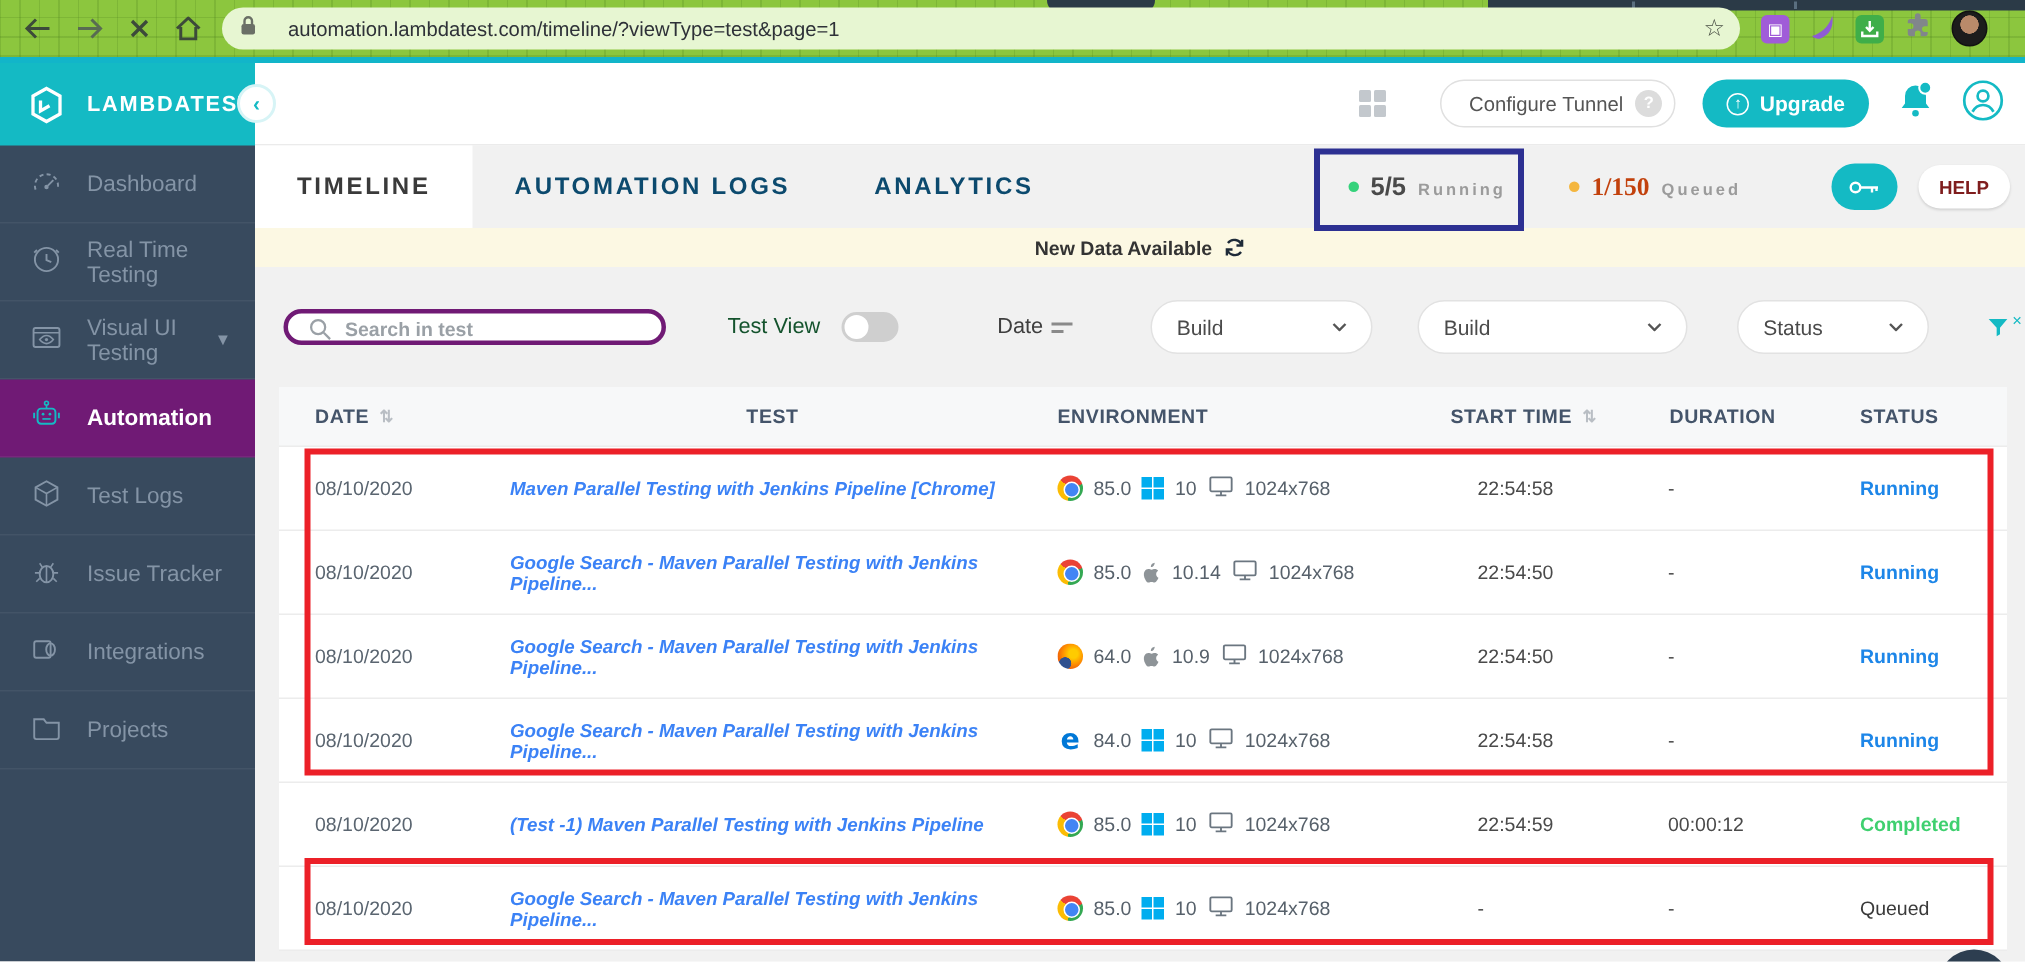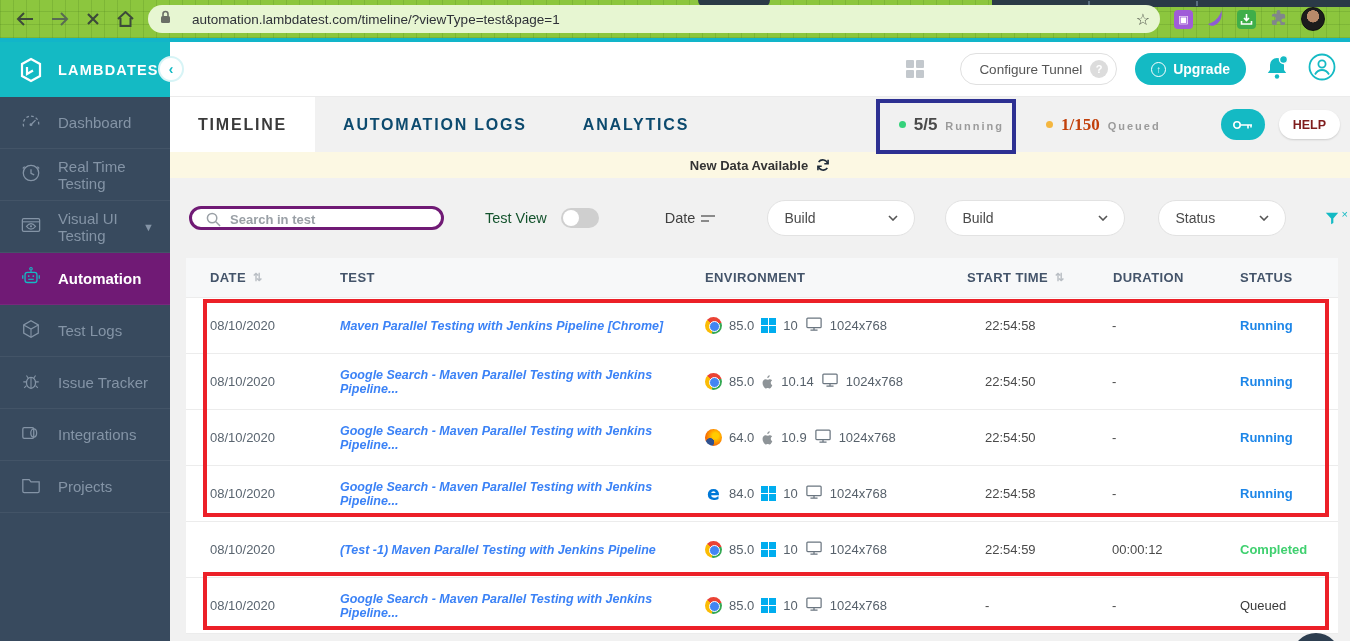--- a/index.html
+++ b/index.html
@@ -84,21 +84,21 @@
   .dd-build { width:180px; margin-left:30px; }
   .dd-status { width:128px; margin-left:33px; }
   .funnel { margin-left:38px; display:flex; align-items:flex-start; gap:1px; }
   .funnel .x { color:#14bac4; font-size:11px; margin-top:-2px; }
 
   
   .table { position:absolute; left:16px; top:216px; width:1152px; background:#fff; }
   .thead { height:40px; background:#f7f8f9; display:grid; grid-template-columns:134px 370px 260px 130px 135px 1fr; align-items:center;
     font-size:13px; font-weight:bold; color:#44546a; letter-spacing:.4px; border-bottom:1px solid #ececec; }
   .th { display:flex; align-items:center; gap:7px; }
-  .th-date{ padding-left:24px; } .th-test{ padding-left:20px; } .th-env{ padding-left:15px; }
+  .th-date{ padding-left:24px; } .th-test{ padding-left:20px;justify-content:center; } .th-env{ padding-left:15px; }
   .th-start{ padding-left:17px; } .th-dur{ padding-left:33px; } .th-status{ padding-left:25px; }
   .sort { color:#b9bec4; font-size:11px; }
   .trow { height:56px; display:grid; grid-template-columns:134px 370px 260px 130px 135px 1fr; align-items:center; border-bottom:1px solid #ececec; background:#fff; font-size:13px; }
   .td-date { padding-left:24px; color:#5a6570; }
   .td-test { padding-left:20px; color:#3b82f6; font-weight:bold; font-size:12.5px;font-style:italic; }
   .td-env { padding-left:15px; display:flex; align-items:center; gap:7px; color:#57616b; }
   .td-start { padding-left:35px; color:#4a4a4a; }
   .td-dur { padding-left:32px; color:#4a4a4a; }
   .td-status { padding-left:25px; font-weight:bold; color:#3a3a3a; }
   .td-status[data-status="Running"] { color:#1d86e8; }

